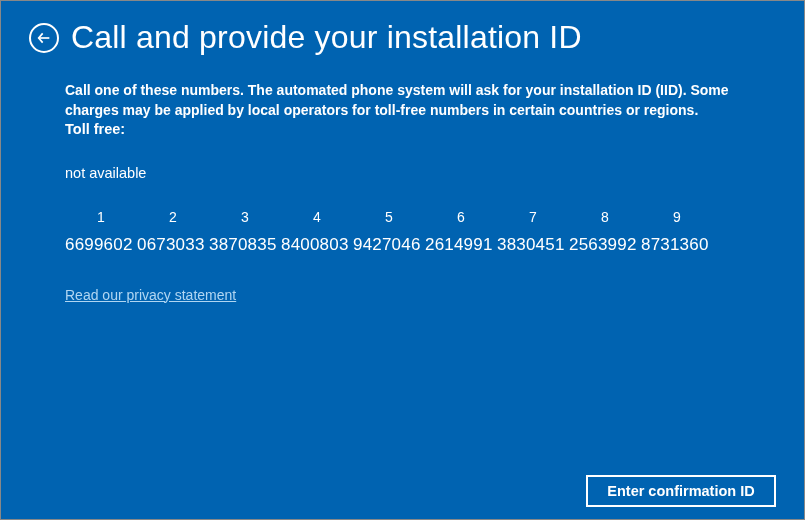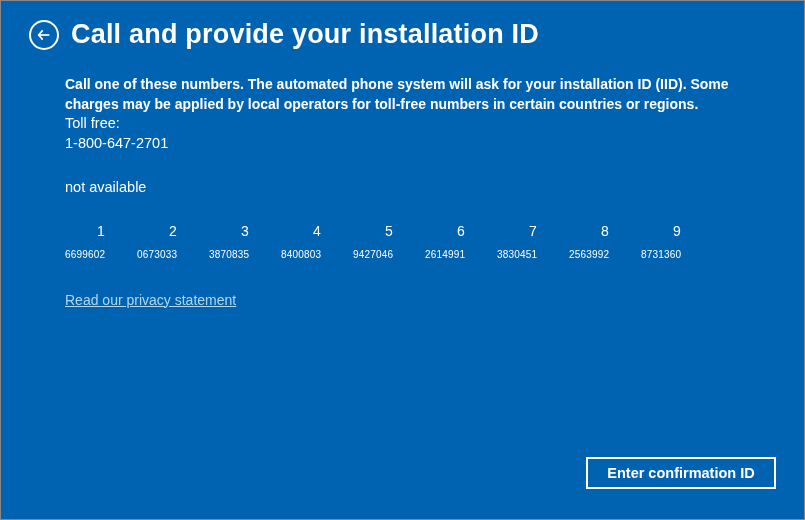--- a/index.html
+++ b/index.html
@@ -32,39 +32,39 @@
       justify-content: center;
       cursor: pointer;
       margin-right: 12px;
       flex-shrink: 0;
     }
     .back-button svg {
       width: 16px;
       height: 16px;
     }
     .title {
-      font-size: 27px;
-      font-weight: 700;
+      font-size: 32px;
+      font-weight: 400;
       letter-spacing: 0.2px;
     }
     .content {
       padding: 0 64px;
     }
     .description {
       font-size: 14px;
       line-height: 1.45;
       margin-top: 14px;
       font-weight: 700;
     }
     .field-block {
       margin-bottom: 28px;
     }
     .field-label {
       font-size: 14.5px;
-      font-weight: 400;
+      font-weight: 700;
       margin-bottom: 4px;
     }
     .field-value {
       font-size: 14.5px;
       font-weight: 400;
     }
     .iid-label {
       font-size: 14.5px;
       font-weight: 600;
       margin-bottom: 12px;
@@ -73,36 +73,36 @@
       display: flex;
     }
     .iid-cell-index {
       width: 72px;
       font-size: 14px;
       text-align: center;
       margin-bottom: 10px;
     }
     .iid-cell-value {
       width: 72px;
-      font-size: 10px;
+      font-size: 17px;
       text-align: left;
       letter-spacing: 0.2px;
       padding-right: 8px;
     }
     .privacy-link {
       font-size: 14px;
       color: #B0D6F2;
       margin-top: 32px;
       cursor: pointer;
       display: inline-block;
       text-decoration: underline;
     }
     .footer {
       position: absolute;
-      bottom: 30px;
+      bottom: 12px;
       right: 28px;
       display: flex;
       gap: 12px;
     }
     .btn {
       border: 2px solid #FFFFFF;
       background: transparent;
       color: #FFFFFF;
       font-size: 14.5px;
       font-family: inherit;
@@ -127,21 +127,20 @@
     </svg>
   </div>
   <h1 class="title">Call and provide your installation ID</h1>
 </div>
 
 <div class="content">
   <p class="description">Call one of these numbers. The automated phone system will ask for your installation ID (IID). Some charges may be applied by local operators for toll-free numbers in certain countries or regions.</p>
 
   <div class="field-block">
     <div class="field-label">Toll free:</div>
-    <div class="field-value">1-800-647-2701</div>
   </div>
 
   <div class="field-block">
     <div class="field-value">not available</div>
   </div>
 
   <div>
     <div class="iid-row-indices">
       <div class="iid-cell-index">1</div>
       <div class="iid-cell-index">2</div>

